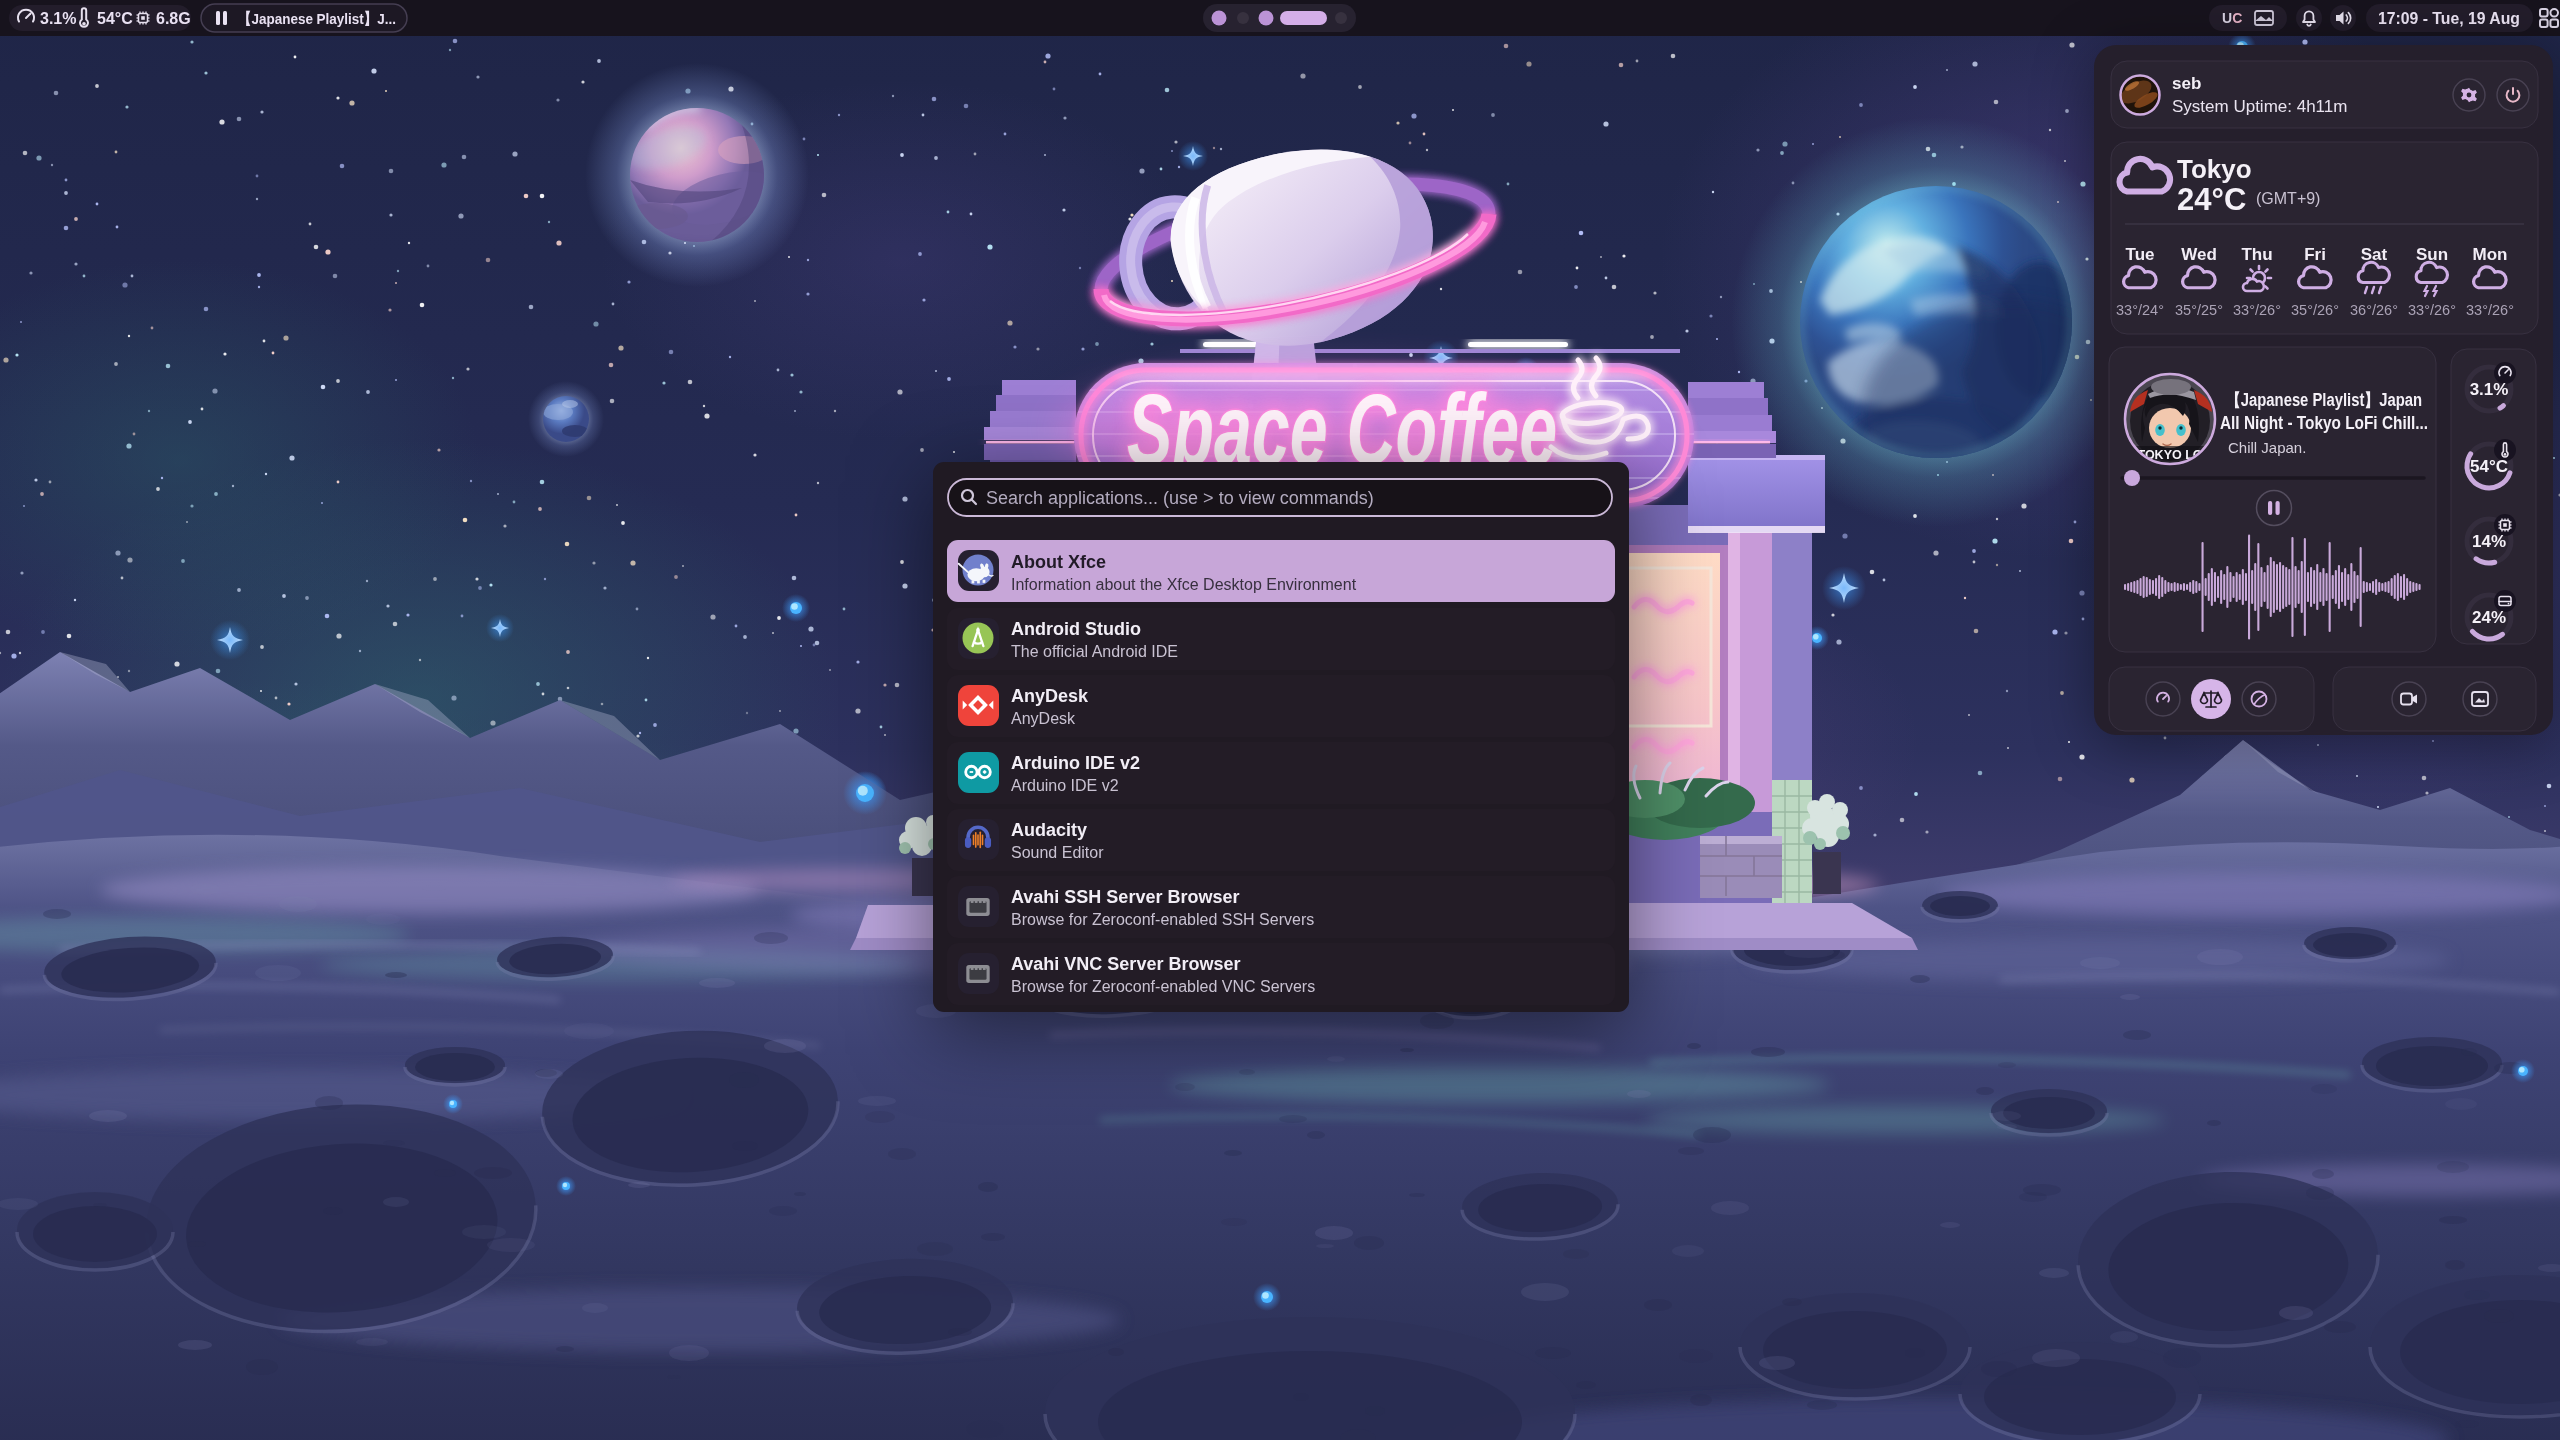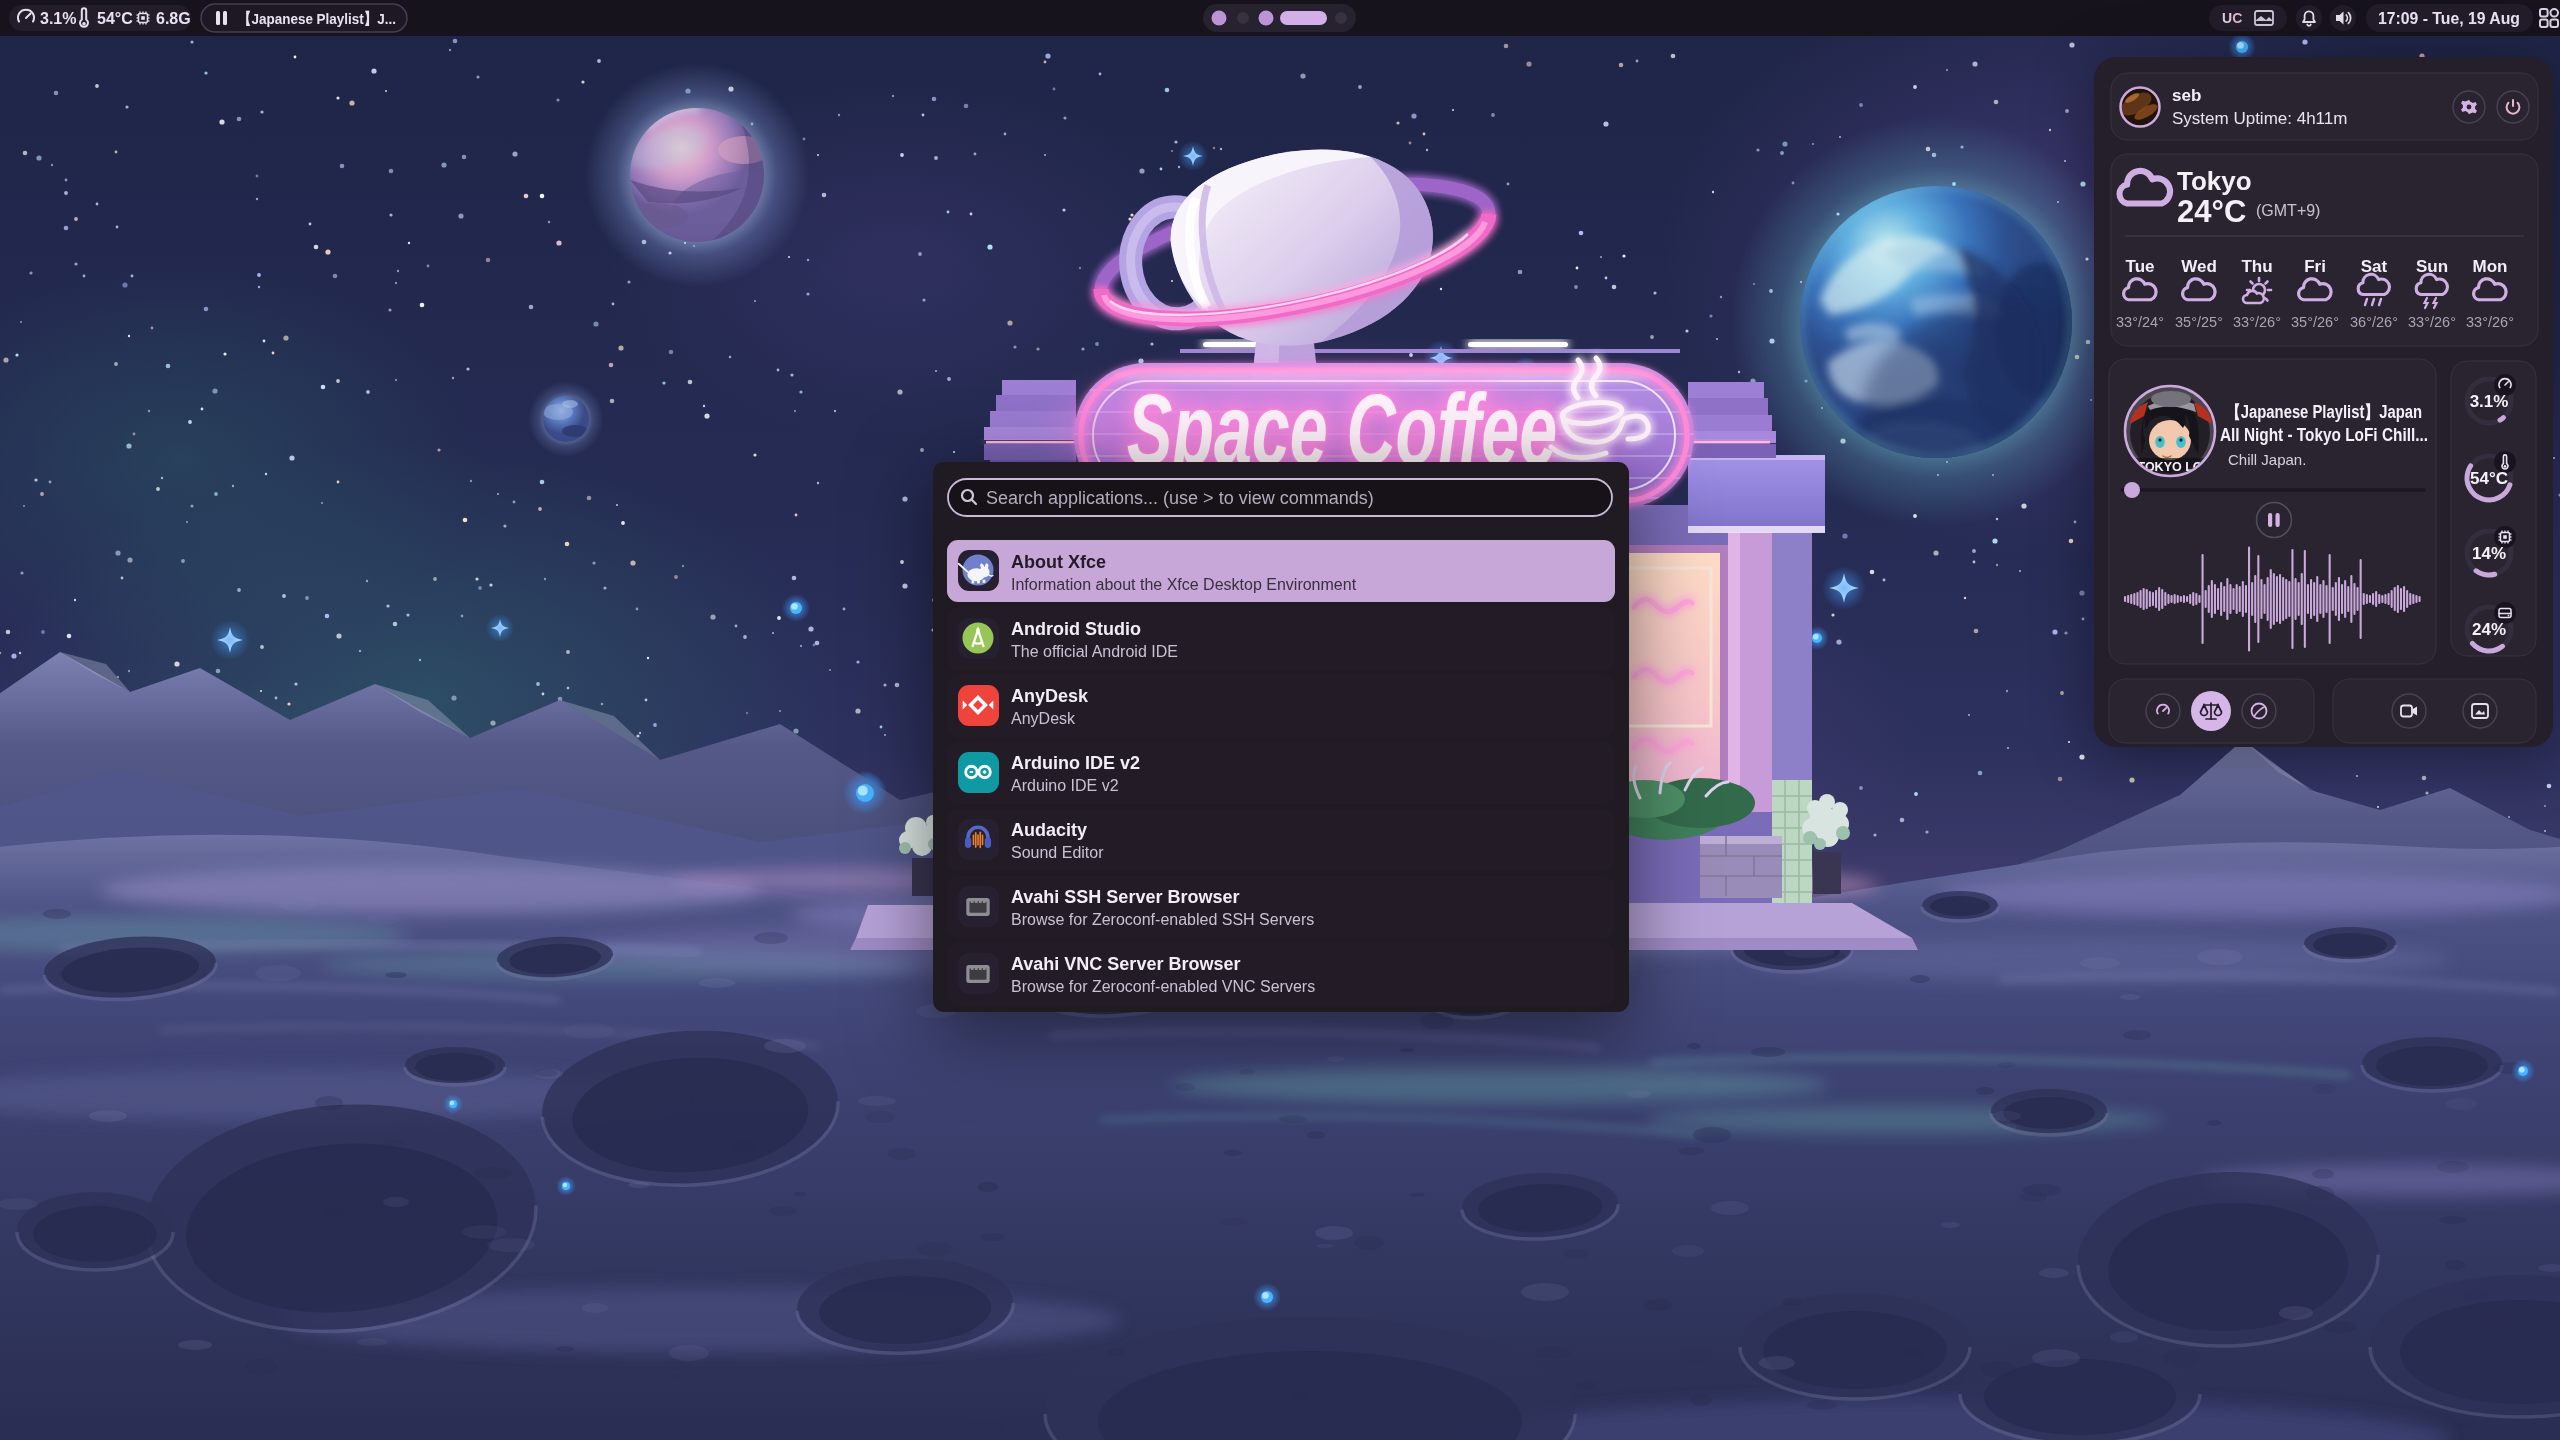--- a/index.html
+++ b/index.html
@@ -1,19 +1,19 @@
 <!DOCTYPE html>
 <html><head><meta charset="utf-8">
 <style>
 * { margin:0; padding:0; box-sizing:border-box; }
 html,body { width:2560px; height:1440px; overflow:hidden; background:#20264a; font-family:"Liberation Sans", sans-serif; }
 #wp { position:absolute; left:0; top:0; }
 #topbar { position:absolute; left:0; top:0; width:2560px; height:36px; background:#17131d; }
 #launcher { position:absolute; left:0px; top:0px; filter:drop-shadow(0 18px 40px rgba(0,0,0,0.5)); }
-#rpanel { position:absolute; left:2090px; top:52px; filter:drop-shadow(0 10px 30px rgba(0,0,0,0.4)); }
+#rpanel { position:absolute; left:2090px; top:40px; filter:drop-shadow(0 10px 30px rgba(0,0,0,0.4)); }
 #launcher svg { position:absolute; left:933px; top:462px; }
 text { font-family:"Liberation Sans", sans-serif; }
 </style></head>
 <body>
 
 <svg id="wp" width="2560" height="1440" viewBox="0 0 2560 1440" xmlns="http://www.w3.org/2000/svg">
 <defs>
 <linearGradient id="sky" x1="0" y1="0" x2="0" y2="1">
  <stop offset="0" stop-color="#1f2547"></stop>
  <stop offset="0.35" stop-color="#252b53"></stop>

